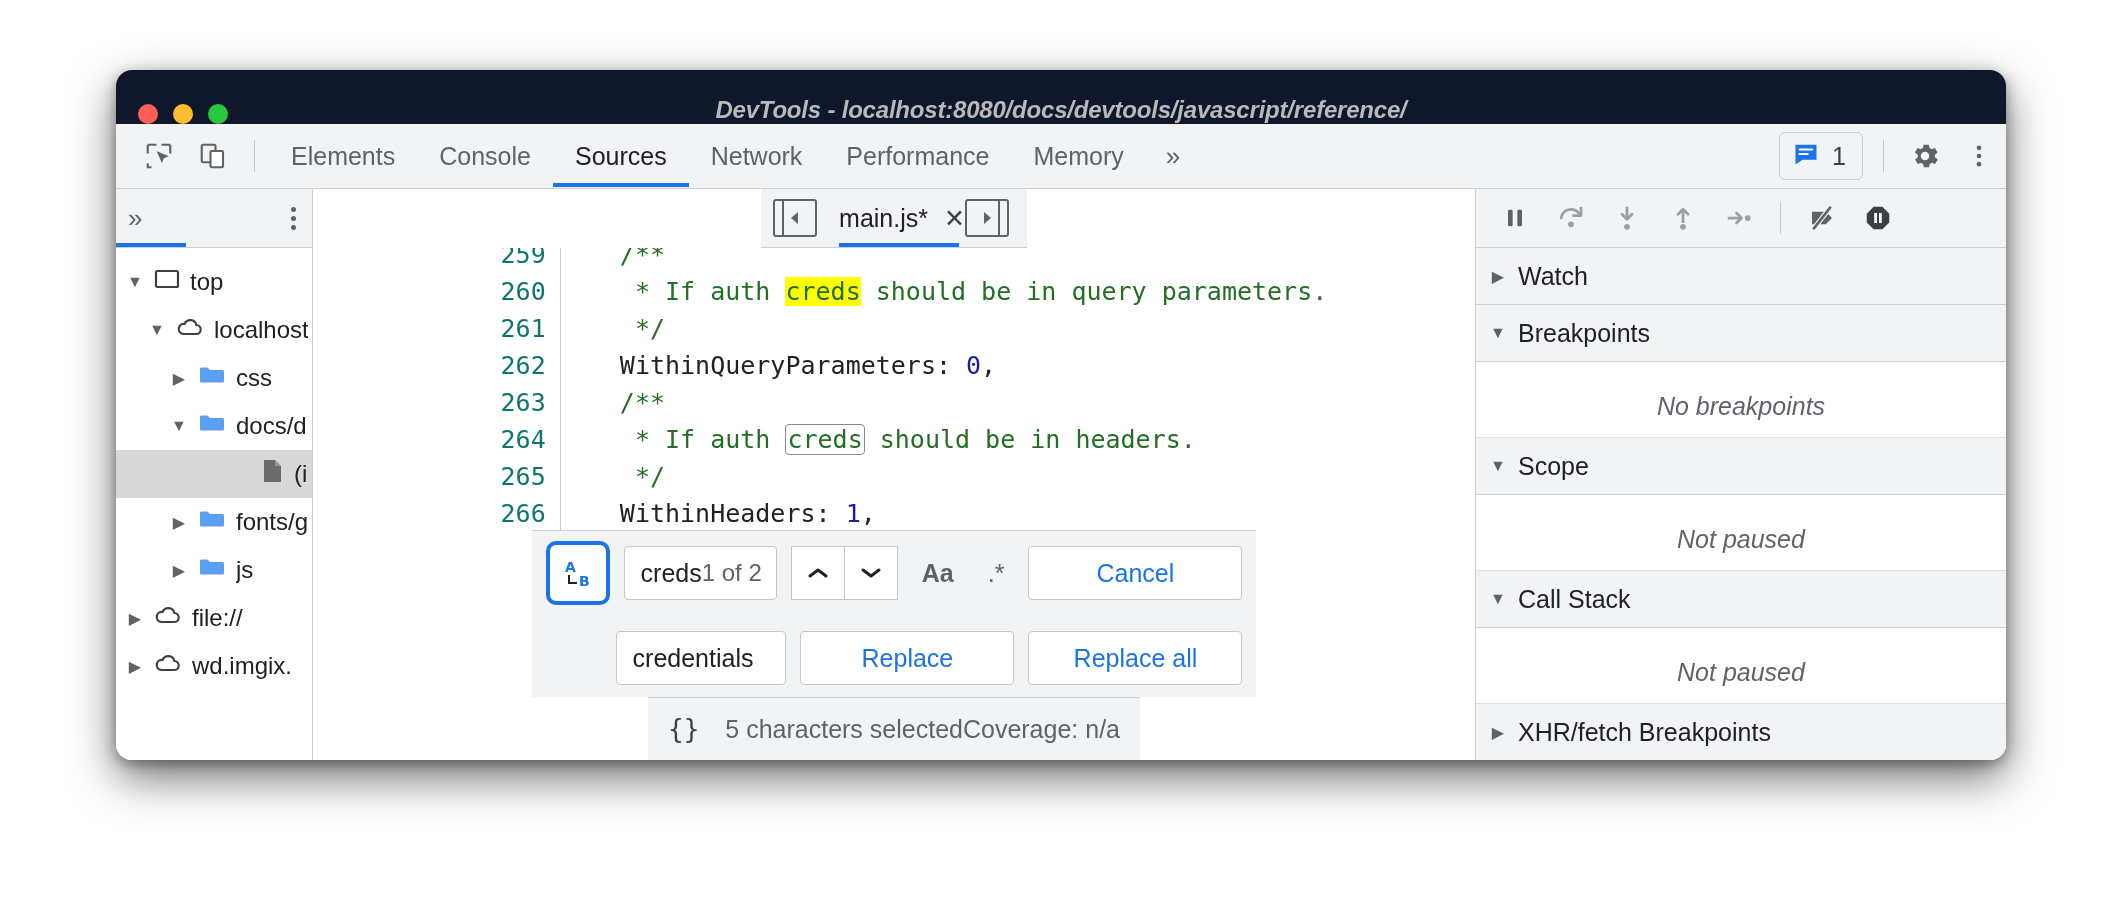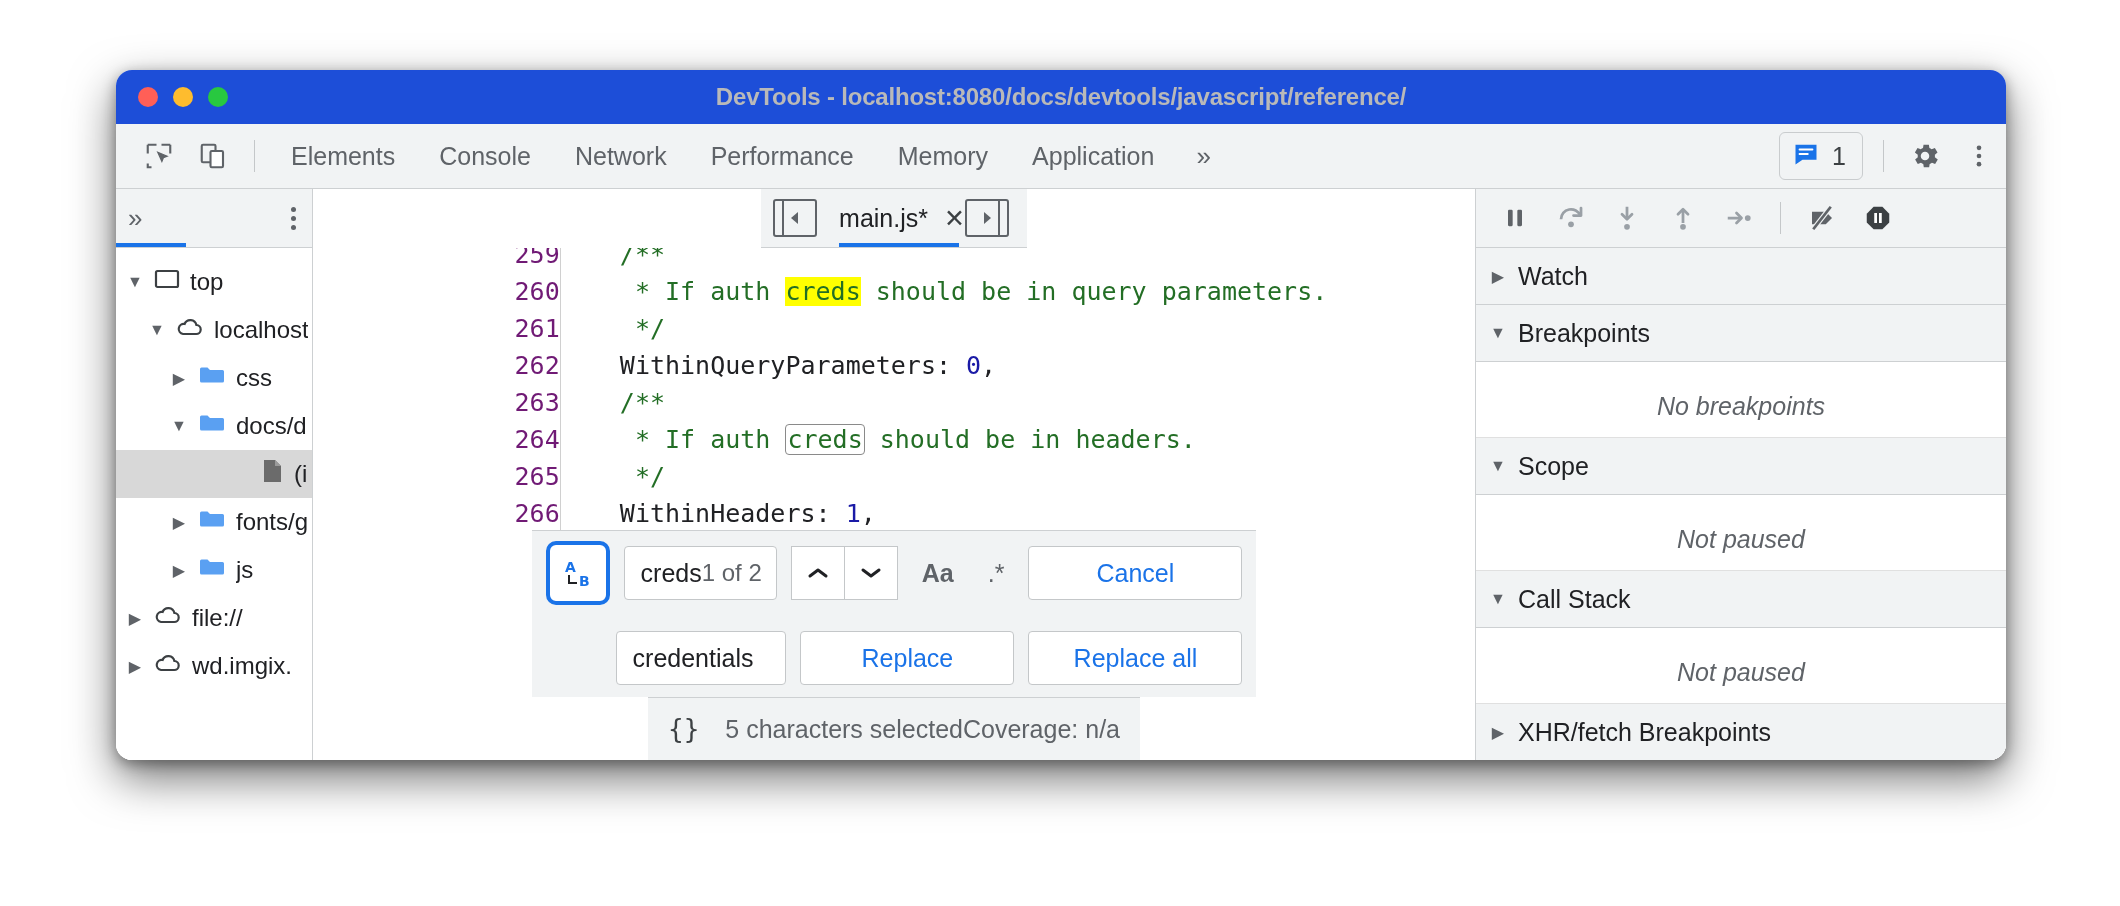--- a/index.html
+++ b/index.html
@@ -21,23 +21,24 @@
     width: 1890px; height: 690px;
     border-radius: 16px;
     background: #ffffff;
     box-shadow: 0 18px 46px rgba(0,0,0,0.55), 0 4px 14px rgba(0,0,0,0.35);
     overflow: hidden;
     display: flex; flex-direction: column;
   }
   
   .titlebar {
     height: 54px; flex: 0 0 54px;
-    background: #1d4ed8;
-    display: flex; align-items: center;
-    position: relative;
+    background: #0f172a;
+    display: flex; align-items: flex-end;
+    position: relative;
+    font-style: italic;
   }
   .traffic {
     display: flex; gap: 15px; margin-left: 22px;
   }
   .dot { width: 20px; height: 20px; border-radius: 50%; }
   .dot.red { background: #ff5f57; }
   .dot.yellow { background: #febc2e; }
   .dot.green { background: #28c840; }
   .win-title {
     position: absolute; left: 0; right: 0;
@@ -155,22 +156,22 @@
   }
   
   .code {
     flex: 1 1 auto; overflow: hidden; background:#fff;
     font-family: "DejaVu Sans Mono", monospace;
     font-size: 25px;
     position: relative;
   }
   .cline { display:flex; height: 37px; align-items:center; }
   .gutter {
-    width: 100px; flex: 0 0 100px; text-align:right; 
-    color:#701a75; border-right:1px solid #d0d0d0; height:37px; line-height:37px;
+    width: 100px; flex: 0 0 100px; text-align:right; padding-right: 14px;
+    color:#0f766e; border-right:1px solid #d0d0d0; height:37px; line-height:37px;
     box-sizing: border-box;
   }
   .ctext { padding-left: 14px; white-space: pre; color:#202124; }
   .cmt { color: #236e25; }
   .num { color: #1a1aa6; }
   .hl-y { background:#ffff00; color:#236e25; }
   .hl-box { border:1px solid #8a8a8a; border-radius:4px; padding: 0 1px; }
   
   .findbar {
     flex: 0 0 auto; background:#f1f3f4; border-top:1px solid #cdd0d2;
@@ -273,24 +274,24 @@
       <div class="tb-icon">
         <svg width="30" height="30" viewBox="0 0 24 24" fill="none" stroke="#5f6368" stroke-width="1.7">
           <rect x="3" y="3" width="11" height="14" rx="1"></rect>
           <rect x="10" y="8" width="10" height="13" rx="1" fill="#fff"></rect>
         </svg>
       </div>
       <div class="vsep"></div>
 
       <div class="tab">Elements</div>
       <div class="tab">Console</div>
+      <div class="tab active">Sources</div>
       <div class="tab">Network</div>
       <div class="tab">Performance</div>
       <div class="tab">Memory</div>
-      <div class="tab">Application</div>
       <div class="chev">»</div>
 
       <div class="spacer"></div>
 
       <div class="msgbadge">
         <span>
           <svg width="28" height="28" viewBox="0 0 24 24">
             <path d="M3 4h18v13H9l-6 4z" fill="#1a73e8"></path>
             <path d="M6.5 8.2h11M6.5 12h7" stroke="#fff" stroke-width="1.7" stroke-linecap="round"></path>
           </svg>

